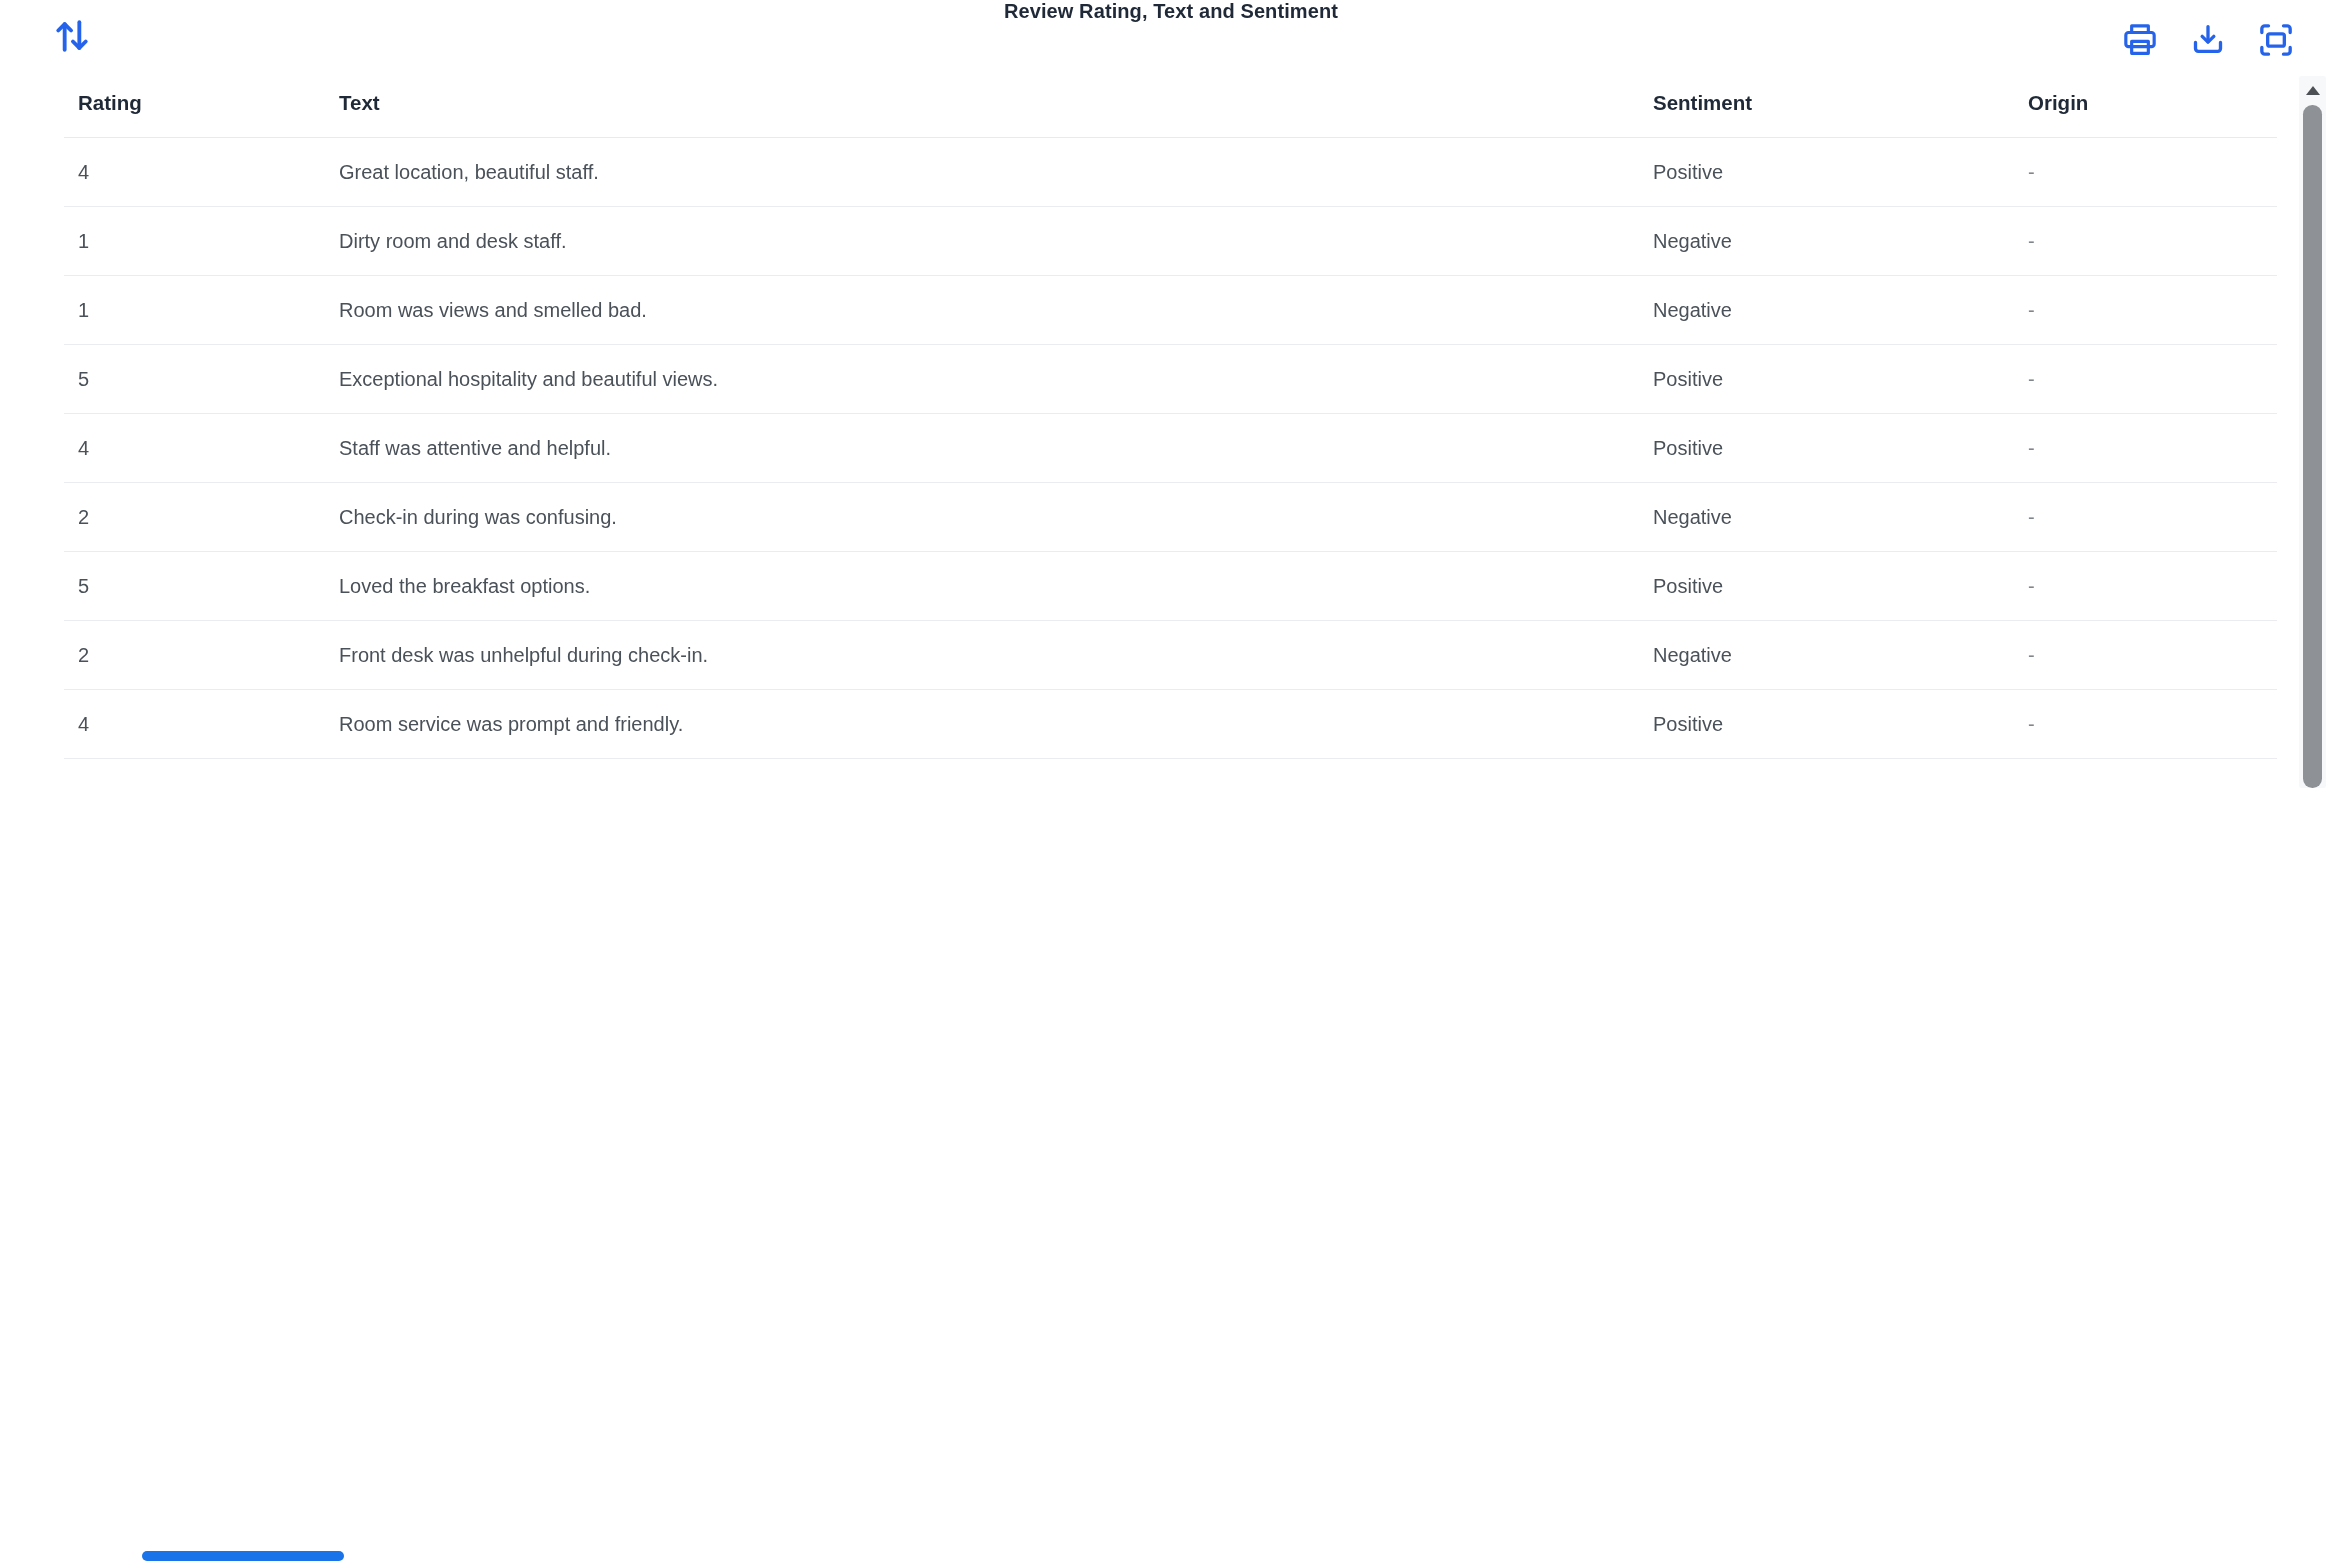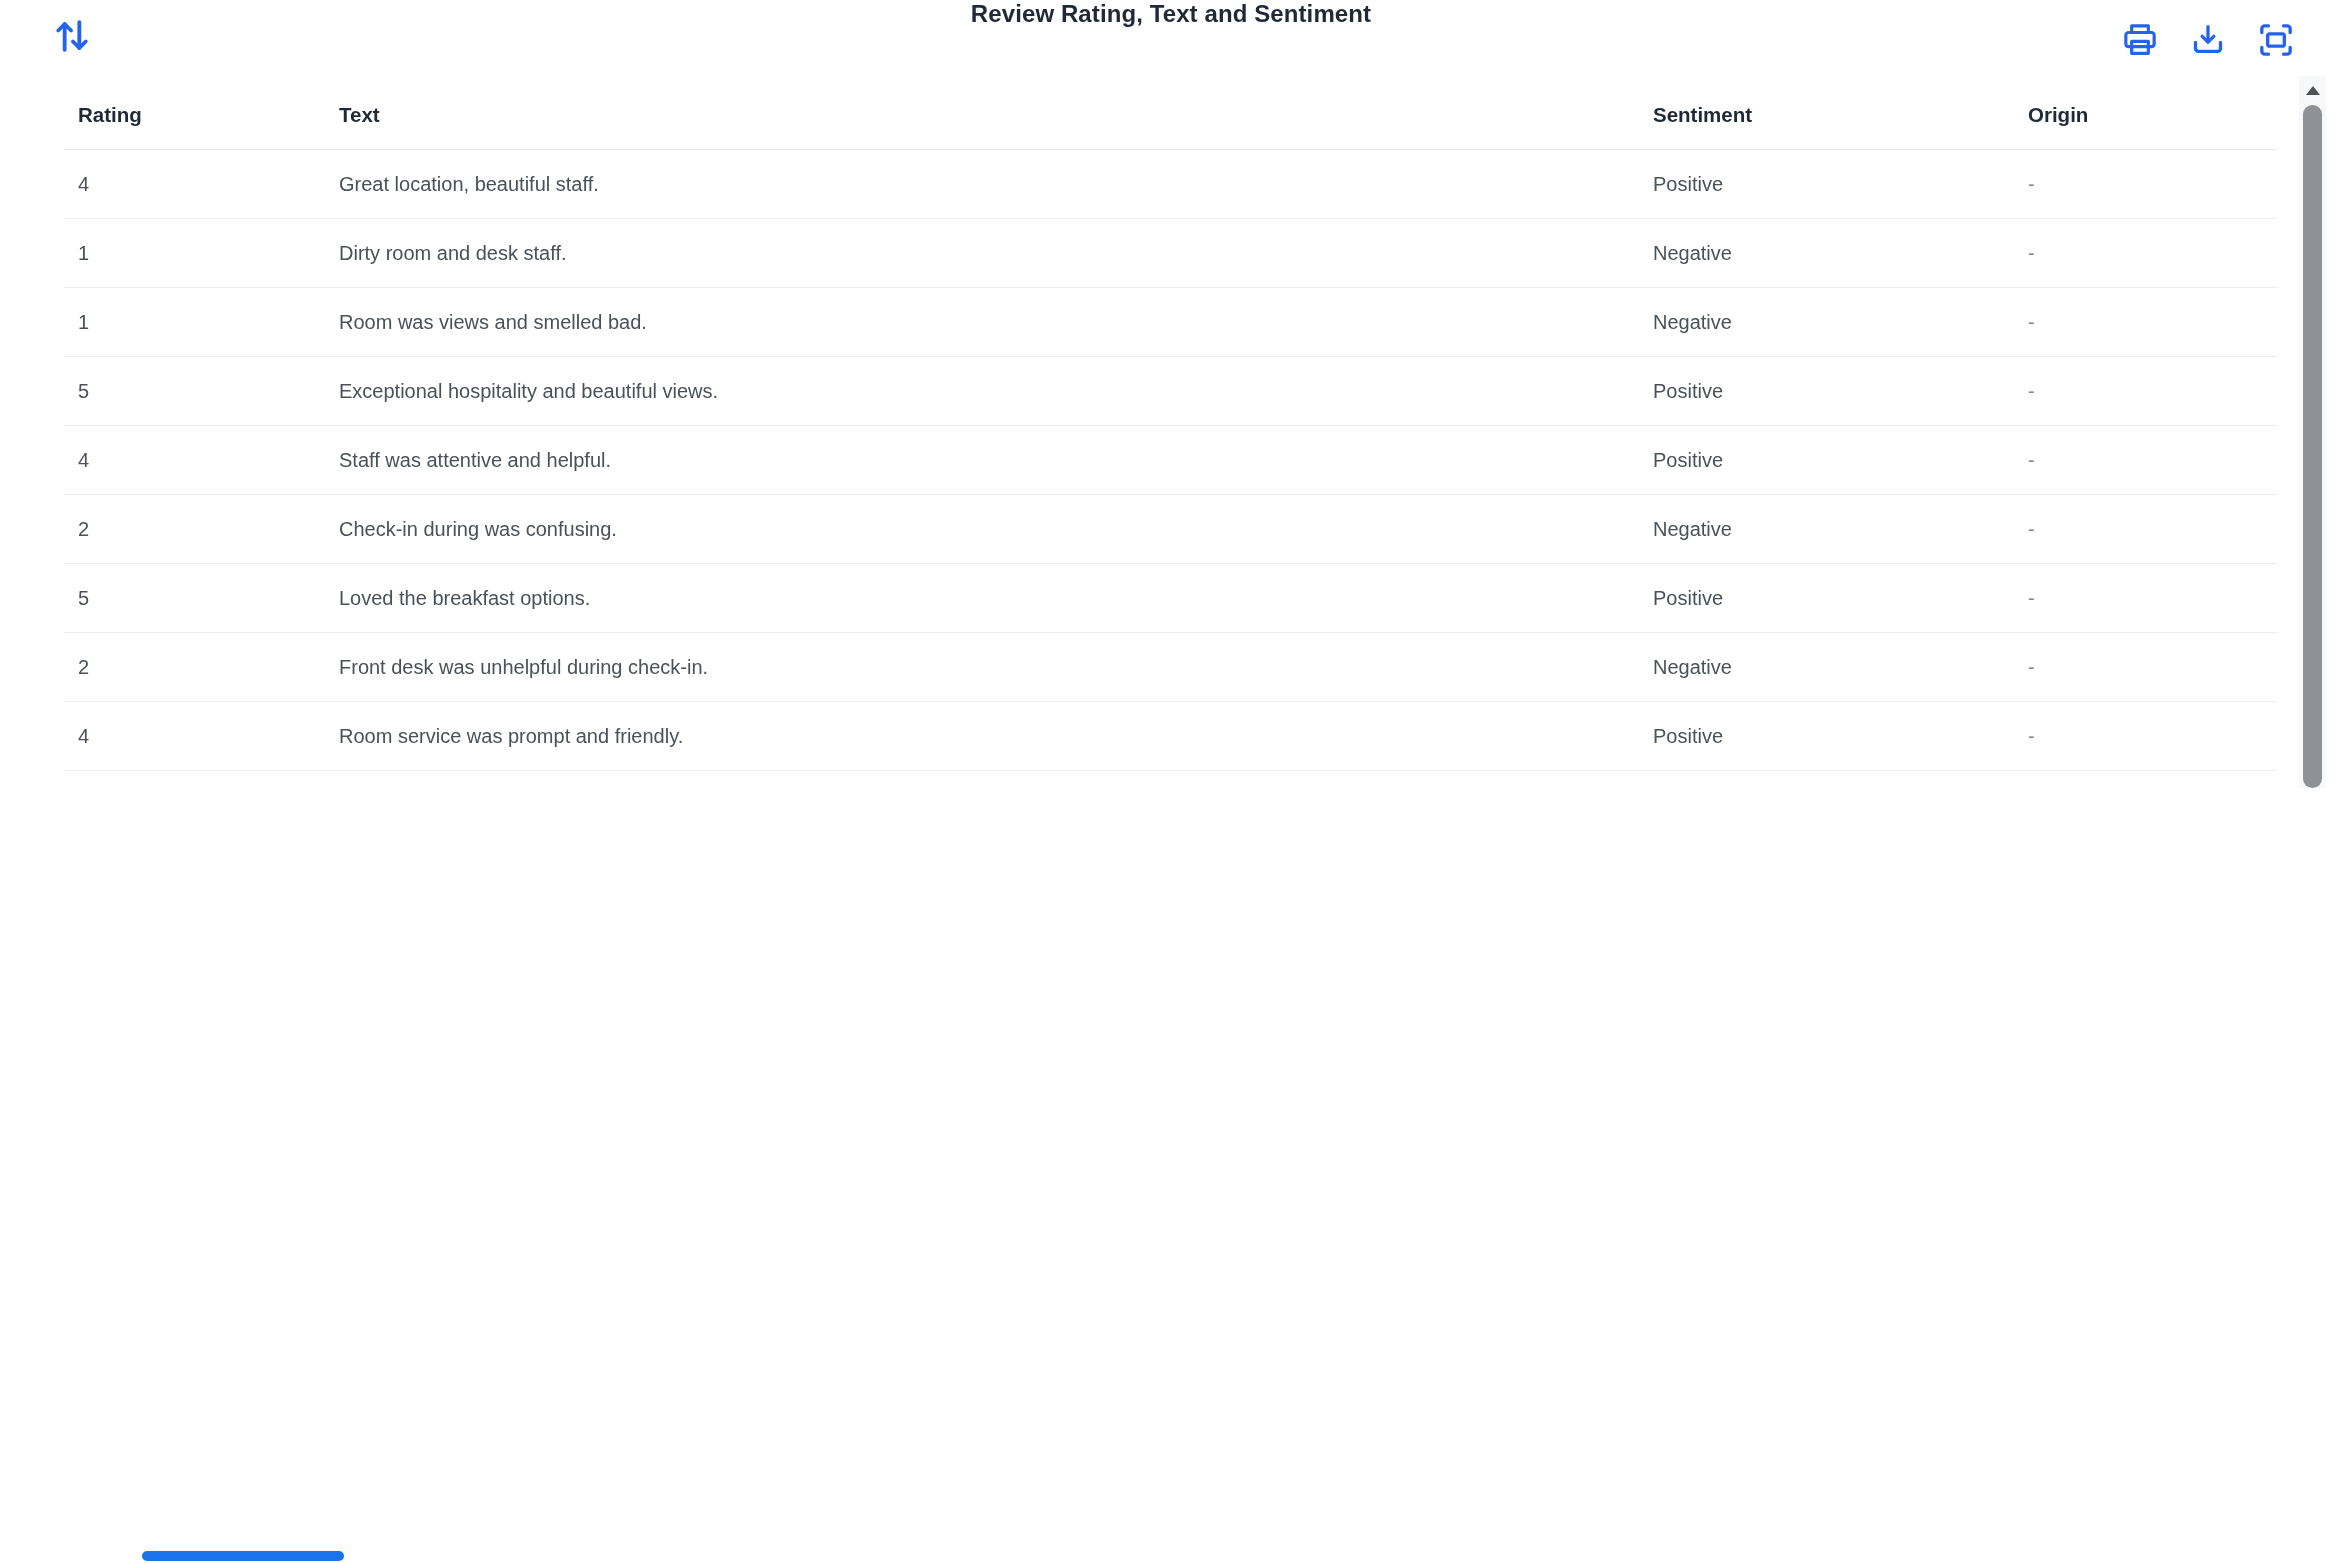--- a/index.html
+++ b/index.html
@@ -9,33 +9,33 @@
     font-family: "Liberation Sans", sans-serif;
     position: relative;
     overflow: hidden;
     -webkit-font-smoothing: antialiased;
   }
 
   
   .page-title {
     position: absolute; left: 0; top: 48; width: 2342px;
     text-align: center;
-    font-size: 24px; font-weight: 700; color: #1f2937;
+    font-size: 20px; font-weight: 700; color: #1f2937;
     letter-spacing: 0.1px;
   }
   .icon-btn { position: absolute; cursor: pointer; background: none; border: none; padding: 0; }
   .icon-btn svg { display: block; }
   #sort-btn { left: 50px; top: 14px; }
   #print-btn { left: 2120px; top: 20px; }
   #download-btn { left: 2188px; top: 20px; }
   #fullscreen-btn { left: 2256px; top: 20px; }
 
   
   .table {
-    position: absolute; left: 64px; top: 80px; width: 2213px;
+    position: absolute; left: 64px; top: 68px; width: 2213px;
   }
   .tr {
     display: grid;
     grid-template-columns: 261px 1314px 375px 1fr;
     align-items: center;
     border-bottom: 1.4px solid #eaecef;
   }
   .tr.head { height: 69px; border-bottom: 1.4px solid #e7eaee; }
   .tr.body-row { height: 68px; }
   .td { padding-left: 14px; font-size: 20px; color: #4a5159; }

